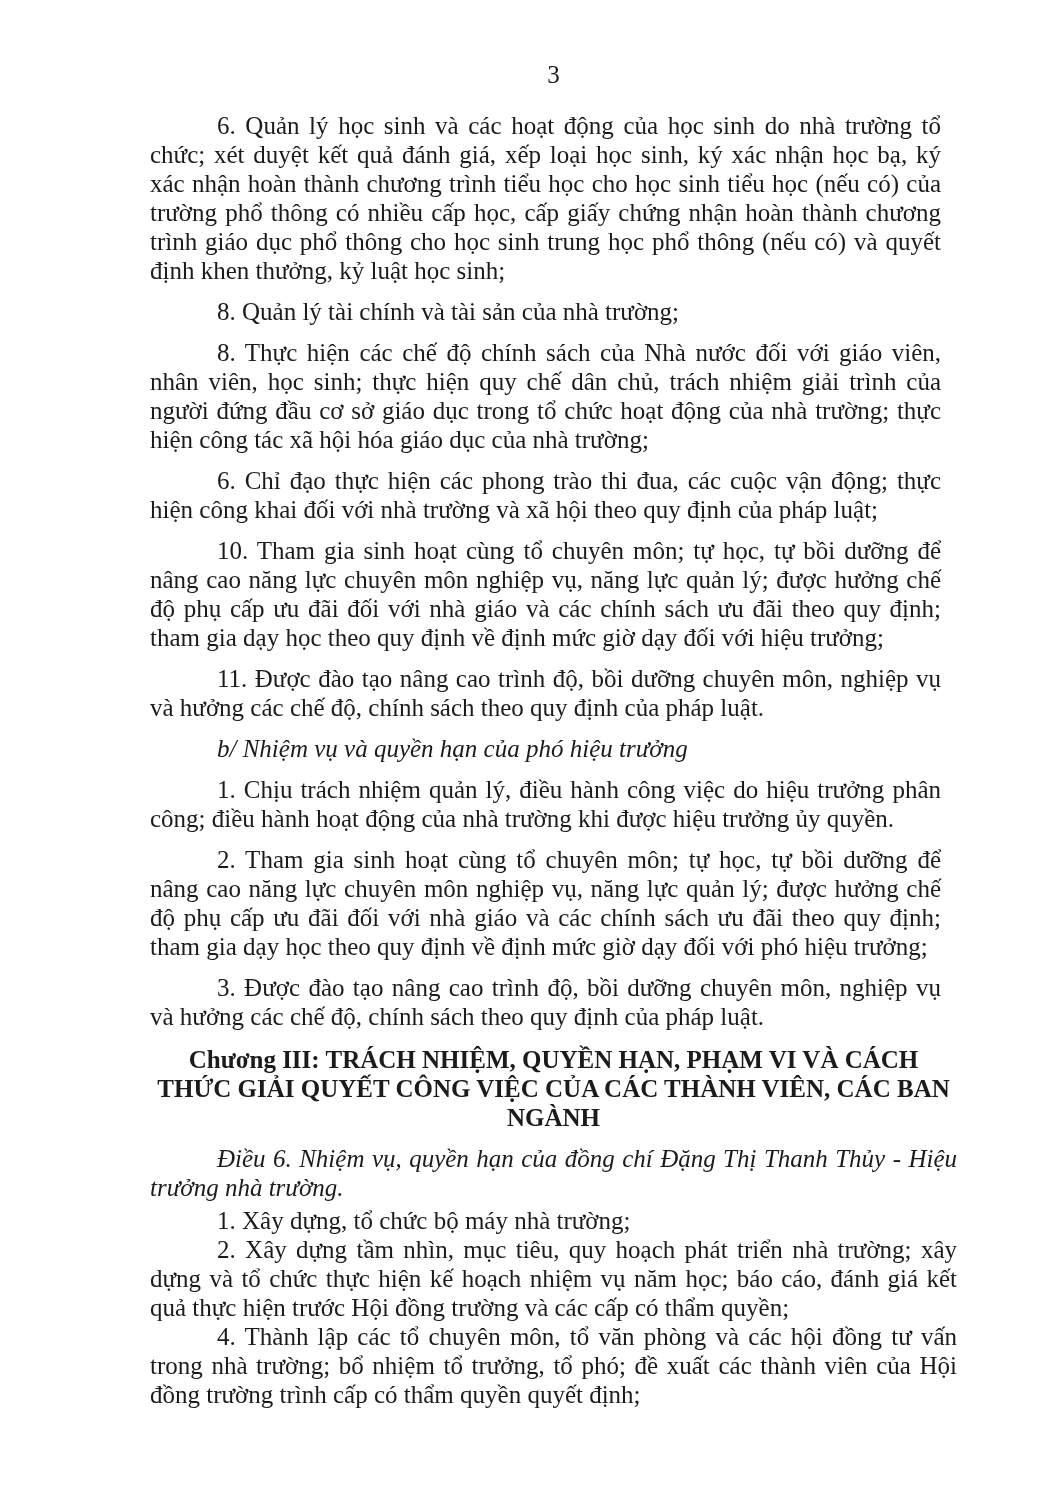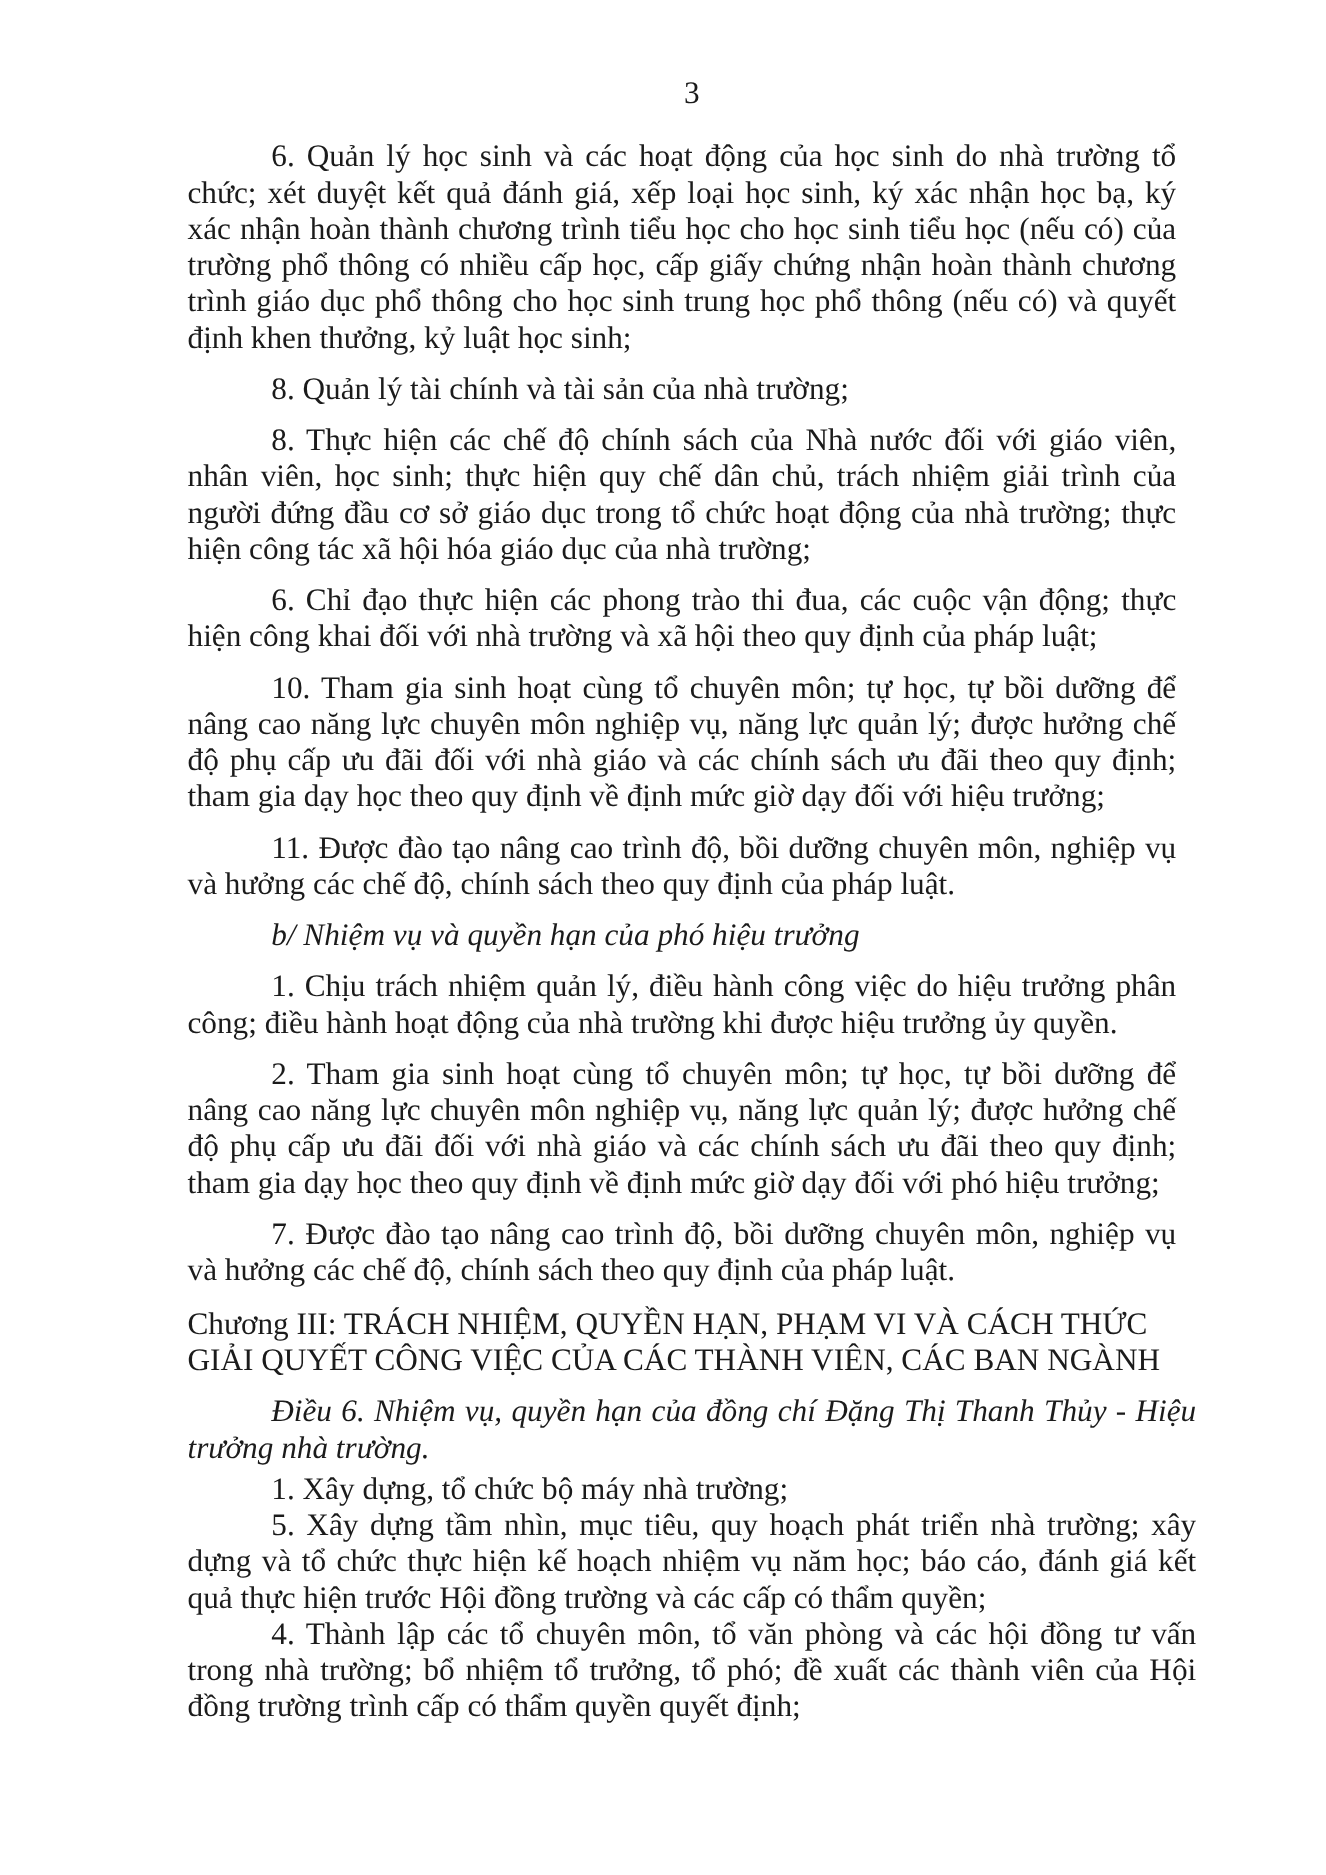--- a/index.html
+++ b/index.html
@@ -30,22 +30,22 @@
     text-indent: 67px;
     margin: 0 16px 12px 0;
   }
   p.section-heading {
     font-weight: normal;
     font-style: italic;
     text-indent: 67px;
     margin: 0 0 12px 0;
   }
   p.chapter-heading {
-    font-weight: normal;
-    text-align: left;
+    font-weight: bold;
+    text-align: center;
     margin: 14px 0 12px 0;
   }
   p.article-heading {
     font-weight: normal;
     font-style: italic;
     text-align: justify;
     text-indent: 67px;
     margin: 0 0 4px 0;
   }
   p.list-para {
@@ -72,26 +72,26 @@
   <p class="body-para">10. Tham gia sinh hoạt cùng tổ chuyên môn; tự học, tự bồi dưỡng để nâng cao năng lực chuyên môn nghiệp vụ, năng lực quản lý; được hưởng chế độ phụ cấp ưu đãi đối với nhà giáo và các chính sách ưu đãi theo quy định; tham gia dạy học theo quy định về định mức giờ dạy đối với hiệu trưởng;</p>
 
   <p class="body-para">11. Được đào tạo nâng cao trình độ, bồi dưỡng chuyên môn, nghiệp vụ và hưởng các chế độ, chính sách theo quy định của pháp luật.</p>
 
   <p class="section-heading">b/ Nhiệm vụ và quyền hạn của phó hiệu trưởng</p>
 
   <p class="body-para">1. Chịu trách nhiệm quản lý, điều hành công việc do hiệu trưởng phân công; điều hành hoạt động của nhà trường khi được hiệu trưởng ủy quyền.</p>
 
   <p class="body-para">2. Tham gia sinh hoạt cùng tổ chuyên môn; tự học, tự bồi dưỡng để nâng cao năng lực chuyên môn nghiệp vụ, năng lực quản lý; được hưởng chế độ phụ cấp ưu đãi đối với nhà giáo và các chính sách ưu đãi theo quy định; tham gia dạy học theo quy định về định mức giờ dạy đối với phó hiệu trưởng;</p>
 
-  <p class="body-para">7. Được đào tạo nâng cao trình độ, bồi dưỡng chuyên môn, nghiệp vụ và hưởng các chế độ, chính sách theo quy định của pháp luật.</p>
+  <p class="body-para">3. Được đào tạo nâng cao trình độ, bồi dưỡng chuyên môn, nghiệp vụ và hưởng các chế độ, chính sách theo quy định của pháp luật.</p>
 
   <p class="chapter-heading">Chương III: TRÁCH NHIỆM, QUYỀN HẠN, PHẠM VI VÀ CÁCH THỨC GIẢI QUYẾT CÔNG VIỆC CỦA CÁC THÀNH VIÊN, CÁC BAN NGÀNH</p>
 
   <p class="article-heading">Điều 6. Nhiệm vụ, quyền hạn của đồng chí Đặng Thị Thanh Thủy - Hiệu trưởng nhà trường.</p>
 
   <p class="list-para">1. Xây dựng, tổ chức bộ máy nhà trường;</p>
 
 
-  <p class="list-para">5. Xây dựng tầm nhìn, mục tiêu, quy hoạch phát triển nhà trường; xây dựng và tổ chức thực hiện kế hoạch nhiệm vụ năm học; báo cáo, đánh giá kết quả thực hiện trước Hội đồng trường và các cấp có thẩm quyền;</p>
+  <p class="list-para">2. Xây dựng tầm nhìn, mục tiêu, quy hoạch phát triển nhà trường; xây dựng và tổ chức thực hiện kế hoạch nhiệm vụ năm học; báo cáo, đánh giá kết quả thực hiện trước Hội đồng trường và các cấp có thẩm quyền;</p>
 
   <p class="list-para">4. Thành lập các tổ chuyên môn, tổ văn phòng và các hội đồng tư vấn trong nhà trường; bổ nhiệm tổ trưởng, tổ phó; đề xuất các thành viên của Hội đồng trường trình cấp có thẩm quyền quyết định;</p>
 
 </div>
 
 </body></html>

